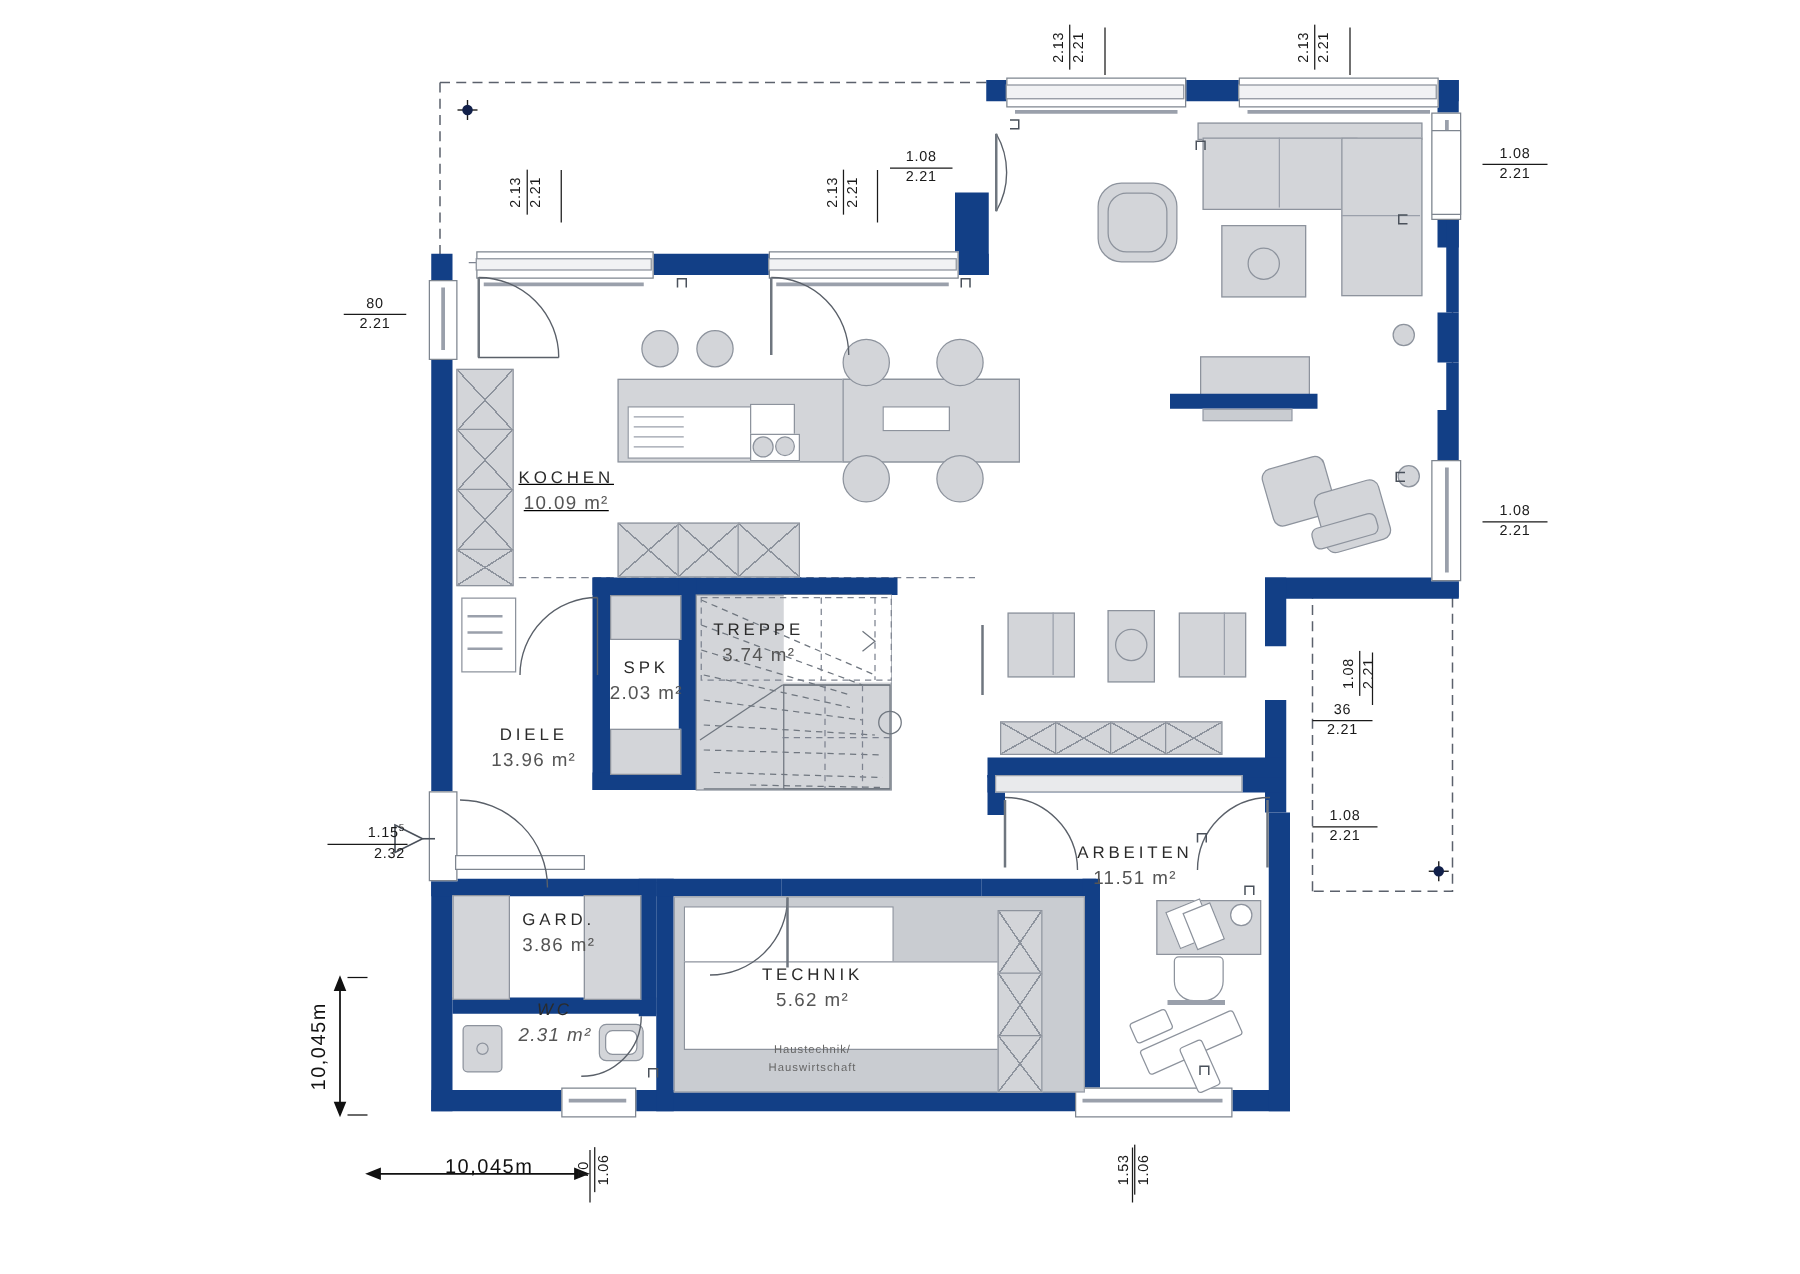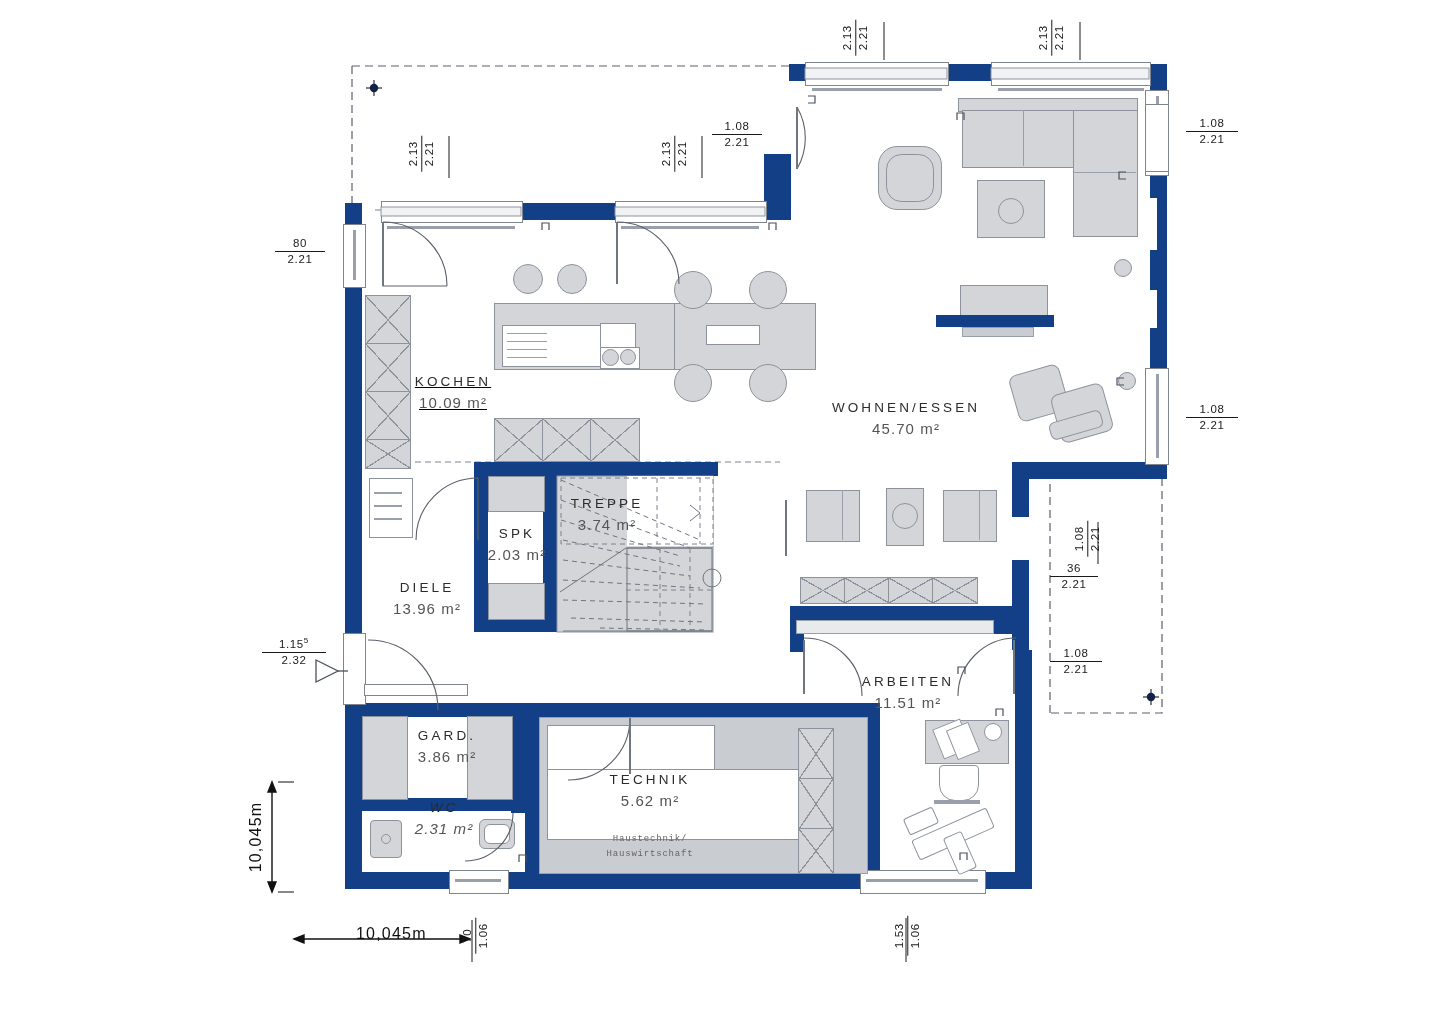--- a/index.html
+++ b/index.html
@@ -5,21 +5,21 @@
 <style>
   html,body{margin:0;padding:0;background:#ffffff;}
   body{width:1440px;height:1019px;overflow:hidden;
        font-family:"Liberation Sans","DejaVu Sans",sans-serif;}
   #stage{position:relative;width:1440px;height:1019px;background:#fff;}
 
   
   .room{position:absolute;text-align:center;pointer-events:none;}
   .room .rname{font-size:13.5px;letter-spacing:3.1px;color:#2b2b2b;white-space:nowrap;}
   .room .rarea{font-size:15px;letter-spacing:1.1px;color:#555;margin-top:5px;white-space:nowrap;}
-  .subnote{position:absolute;font-size:9px;letter-spacing:.8px;color:#666;text-align:center;line-height:15px;white-space:nowrap;font-family:Liberation Mono, monospace;}
+  .subnote{position:absolute;font-size:9px;letter-spacing:.8px;color:#666;text-align:center;line-height:15px;white-space:nowrap;}
 
   
   .dim{position:absolute;font-size:11.5px;letter-spacing:.6px;color:#1a1a1a;text-align:center;line-height:1.15;}
   .dim .tp{padding:0 2px 1px 2px;border-bottom:1px solid #1a1a1a;}
   .dim .bt{padding:1px 2px 0 2px;}
   .dim.vert{transform:rotate(-90deg);transform-origin:center center;}
   .dim .sup{font-size:8px;vertical-align:super;}
 
   .bigdim{position:absolute;font-size:16px;letter-spacing:1.2px;color:#111;white-space:nowrap;}
   .bigdim.vert{transform:rotate(-90deg);transform-origin:center center;}
@@ -345,24 +345,20 @@
       <line x1="449" y1="136" x2="449" y2="178"></line>
       <line x1="1098" y1="522" x2="1098" y2="564"></line>
     </g>
   </svg>
 
   <div class="room" style="left:368px;top:374px;width:170px;text-decoration:underline;">
     <div class="rname">KOCHEN</div>
     <div class="rarea">10.09 m²</div>
   </div>
 
-  <div class="room" style="left:795px;top:400px;width:222px;">
-    <div class="rname">WOHNEN/ESSEN</div>
-    <div class="rarea">45.70 m²</div>
-  </div>
 
   <div class="room" style="left:542px;top:496px;width:130px;">
     <div class="rname">TREPPE</div>
     <div class="rarea">3.74 m²</div>
   </div>
 
   <div class="room" style="left:452px;top:526px;width:130px;">
     <div class="rname">SPK</div>
     <div class="rarea">2.03 m²</div>
   </div>
@@ -418,21 +414,21 @@
   <div class="dim" style="left:712px;top:120px;width:50px;">
     <div class="tp">1.08</div>
     <div class="bt">2.21</div>
   </div>
 
   <div class="dim" style="left:275px;top:237px;width:50px;">
     <div class="tp">80</div>
     <div class="bt">2.21</div>
   </div>
 
-  <div class="dim" style="left:262px;top:636px;width:64px;">
+  <div class="dim" style="left:262px;top:658px;width:64px;text-align:right;">
     <div class="tp"><span>1.15</span><span class="sup">5</span></div>
     <div class="bt">2.32</div>
   </div>
 
   <div class="dim" style="left:1186px;top:117px;width:52px;">
     <div class="tp">1.08</div>
     <div class="bt">2.21</div>
   </div>
   <div class="dim" style="left:1186px;top:403px;width:52px;">
     <div class="tp">1.08</div>

